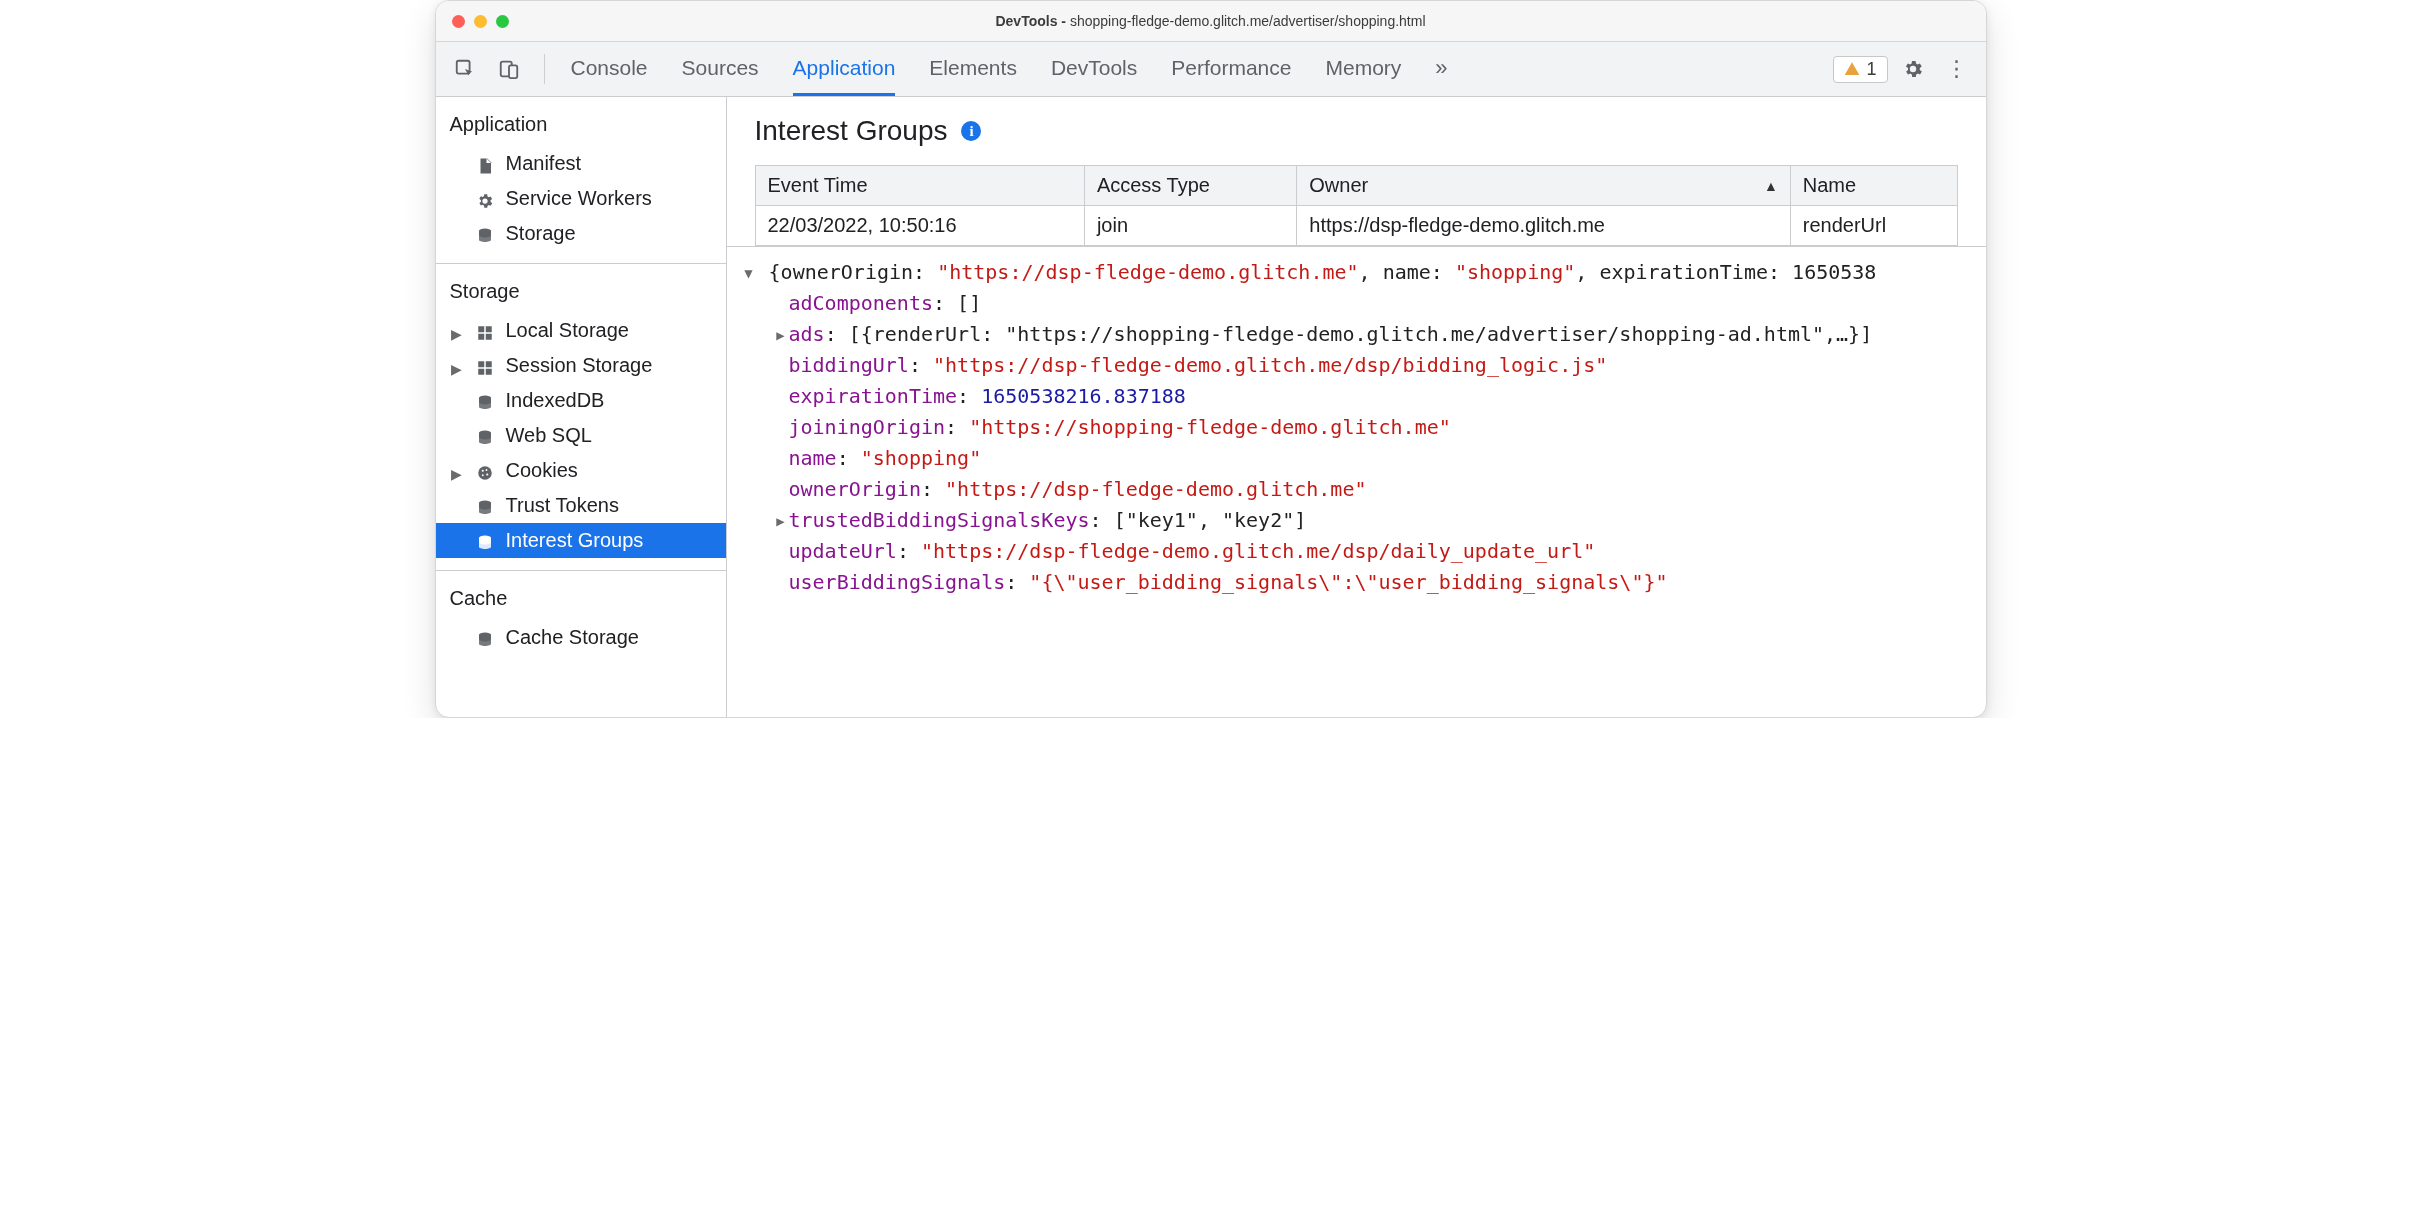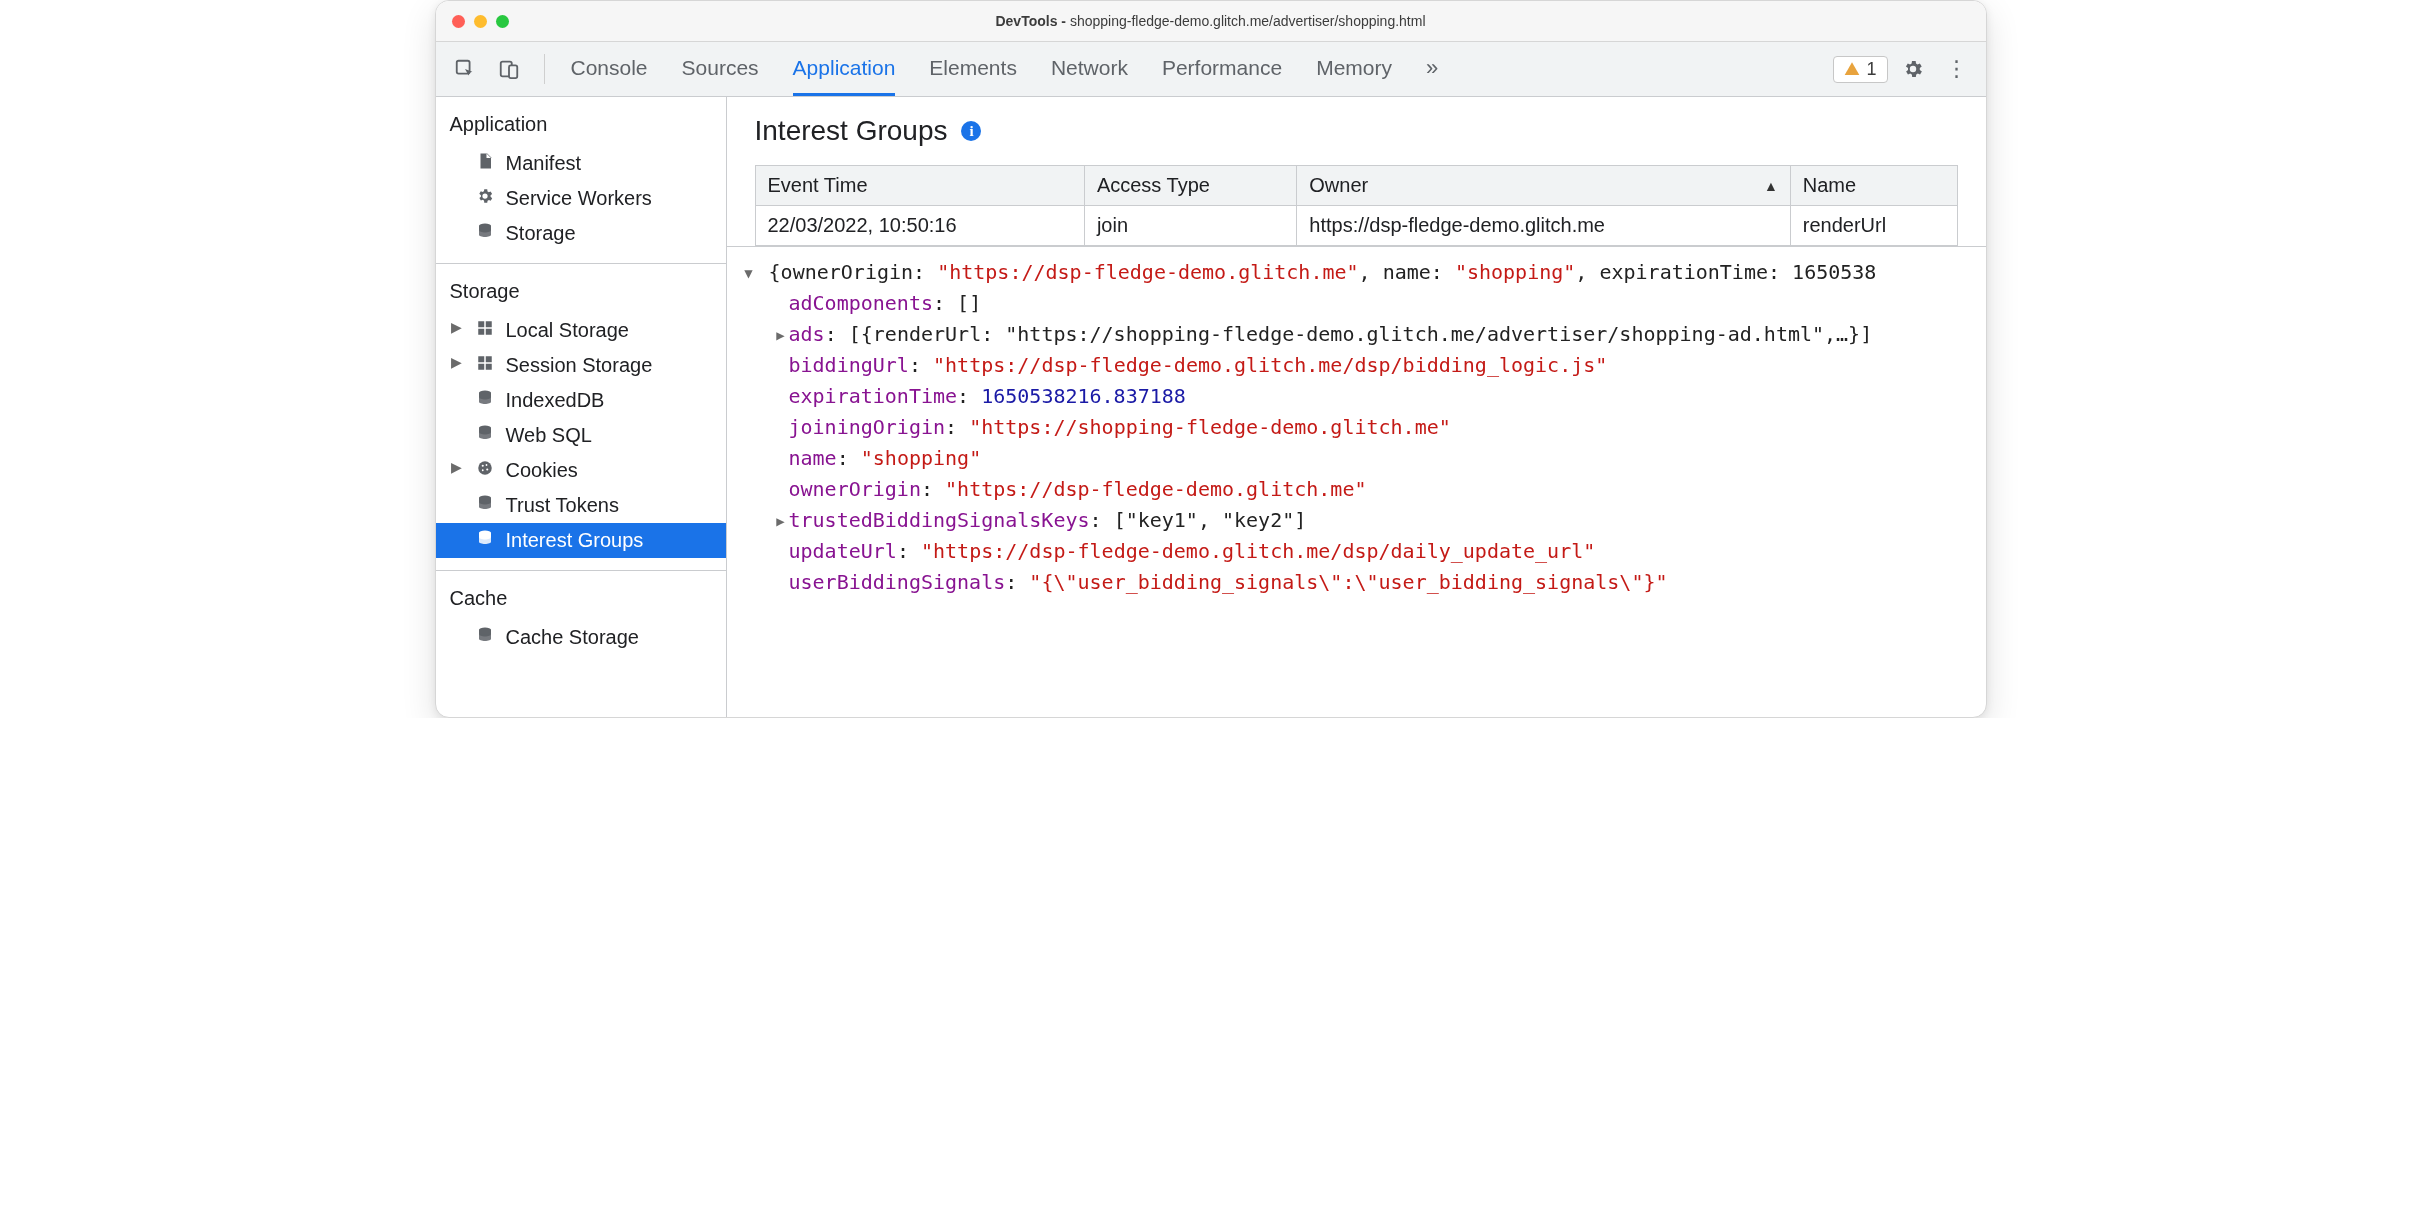--- a/index.html
+++ b/index.html
@@ -72,21 +72,21 @@
   .main{display:flex;height:620px}
   .sidebar{
     width:290px;border-right:1px solid var(--border);
     overflow:hidden;
     font-size:20px;
   }
   .side-section{border-bottom:1px solid var(--border);padding:12px 0 12px 0}
   .side-section:last-child{border-bottom:none}
   .side-head{padding:4px 14px 10px 14px;font-size:20px;color:var(--fg)}
   .tree-item{
-    display:flex;align-items:flex-start;gap:10px;
+    display:flex;align-items:flex-end;gap:10px;
     padding:6px 8px 6px 14px;cursor:pointer;color:var(--fg);
     white-space:nowrap;
   }
   .tree-item .arrow{width:14px;color:#6b6b6b;font-size:14px;display:inline-flex;justify-content:center}
   .tree-item.indent .arrow{visibility:hidden}
   .tree-item .ico{width:22px;display:inline-flex;justify-content:center;color:#5f6368}
   .tree-item.selected{background:var(--selected);color:#fff}
   .tree-item.selected .ico,.tree-item.selected .arrow{color:#fff}
   .cut{overflow:hidden}
   
@@ -149,21 +149,21 @@
           <rect x="12" y="8" width="9" height="14" rx="2" fill="#f1f3f4"></rect>
         </svg>
     </div>
     <div class="sep"></div>
 
     <div class="tabs">
       <div class="tab">Console</div>
       <div class="tab">Sources</div>
       <div class="tab active">Application</div>
       <div class="tab">Elements</div>
-      <div class="tab">Network</div>
+      <div class="tab">DevTools</div>
       <div class="tab">Performance</div>
       <div class="tab">Memory</div>
       <div class="tab" style="font-size:22px;">»</div>
     </div>
 
     <div class="spacer"></div>
 
     <div class="warning-pill">
       <svg width="16" height="16" viewBox="0 0 24 24">
           <path fill="currentColor" d="M12 2L1 21h22L12 2z"></path>

